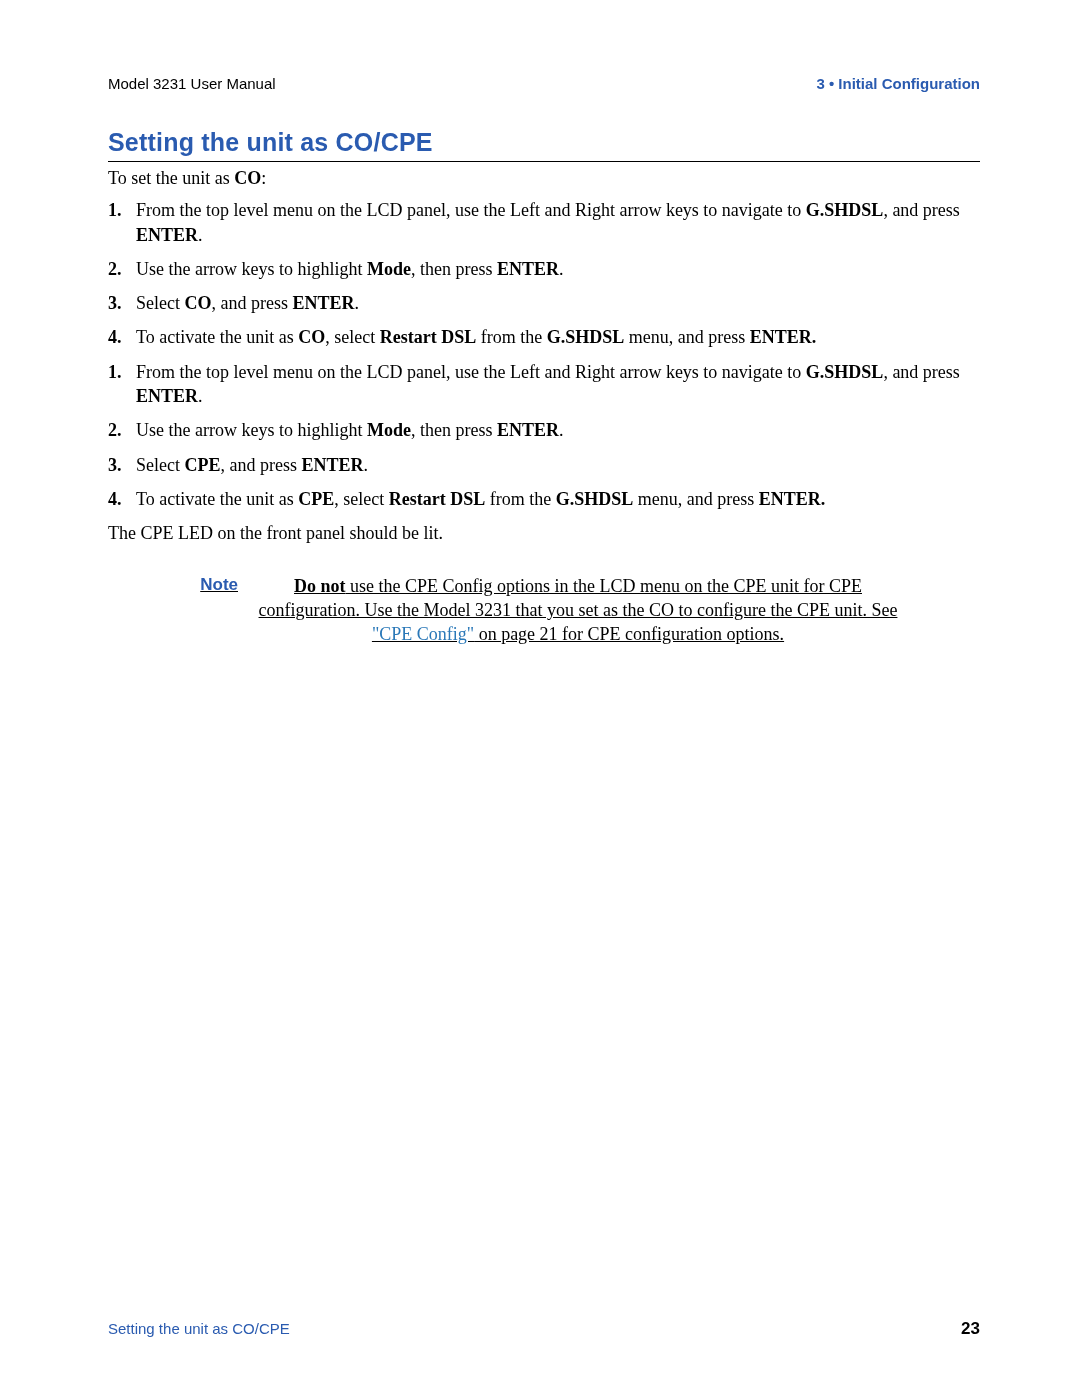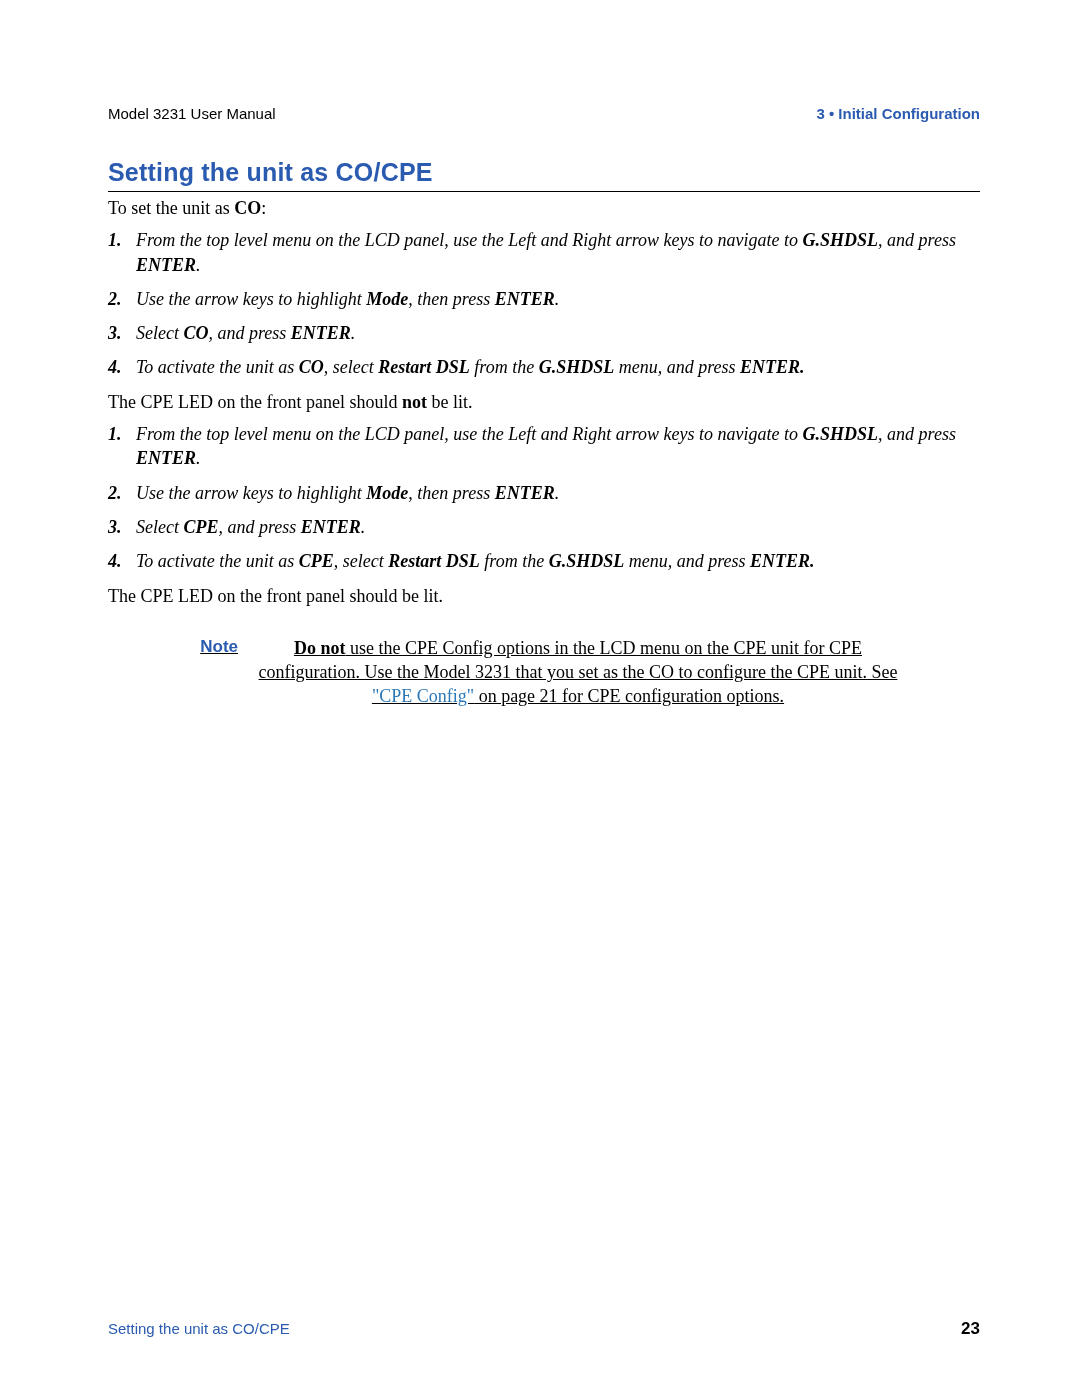--- a/index.html
+++ b/index.html
@@ -7,21 +7,21 @@
     padding: 0;
     background: #fff;
     font-family: "Times New Roman", Times, serif;
     color: #000;
     width: 1080px;
     height: 1397px;
     position: relative;
     box-sizing: border-box;
   }
   .page {
-    padding: 105px 100px 60px 108px;
+    padding: 75px 100px 60px 108px;
     box-sizing: border-box;
     height: 100%;
     position: relative;
   }
   .header-row {
     display: flex;
     justify-content: space-between;
     font-family: Arial, "Helvetica Neue", Helvetica, sans-serif;
     font-size: 15px;
     margin-bottom: 36px;
@@ -63,21 +63,20 @@
     margin: 6px 0 8px 0;
     counter-reset: step;
   }
   ol.steps li {
     counter-increment: step;
     font-size: 18px;
     line-height: 1.35;
     padding-left: 28px;
     position: relative;
     margin-bottom: 10px;
-    font-style: italic;
   }
   ol.steps li::before {
     content: counter(step) ".";
     font-weight: bold;
     position: absolute;
     left: 0;
   }
   .bold { font-weight: bold; }
   .note-block {
     display: flex;
@@ -145,23 +144,20 @@
     <li>
       <span>Use the arrow keys to highlight </span><span class="bold">Mode</span><span>, then press </span><span class="bold">ENTER</span><span>.</span>
     </li>
     <li>
       <span>Select </span><span class="bold">CO</span><span>, and press </span><span class="bold">ENTER</span><span>.</span>
     </li>
     <li>
       <span>To activate the unit as </span><span class="bold">CO</span><span>, select </span><span class="bold">Restart DSL</span><span> from the </span><span class="bold">G.SHDSL</span><span> menu, and press </span><span class="bold">ENTER.</span>
     </li>
   </ol>
-  <p class="body">
-    <span>The CPE LED on the front panel should </span><span class="bold">not</span><span> be lit.</span>
-  </p>
 
   <ol class="steps">
     <li>
       <span>From the top level menu on the LCD panel, use the Left and Right arrow keys to navigate to </span><span class="bold">G.SHDSL</span><span>, and press </span><span class="bold">ENTER</span><span>.</span>
     </li>
     <li>
       <span>Use the arrow keys to highlight </span><span class="bold">Mode</span><span>, then press </span><span class="bold">ENTER</span><span>.</span>
     </li>
     <li>
       <span>Select </span><span class="bold">CPE</span><span>, and press </span><span class="bold">ENTER</span><span>.</span>

